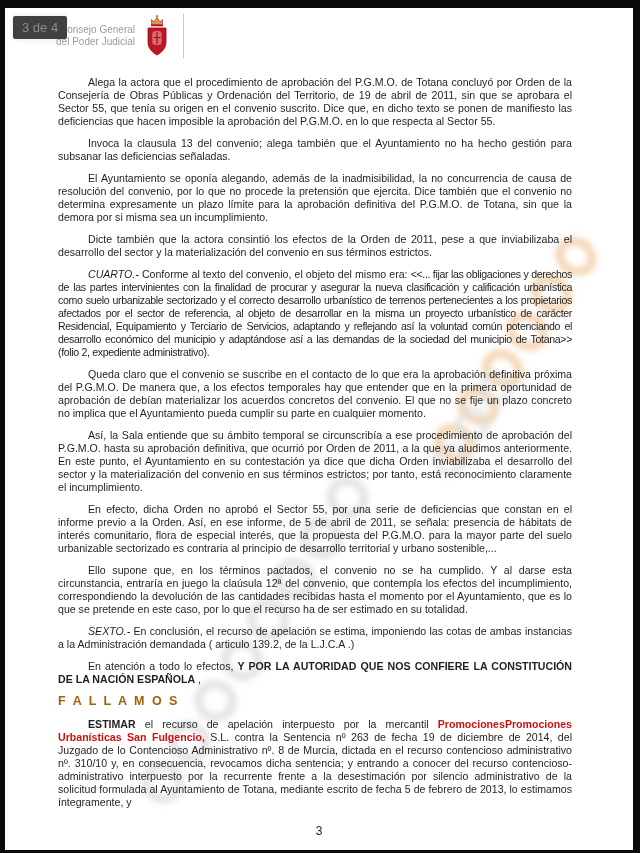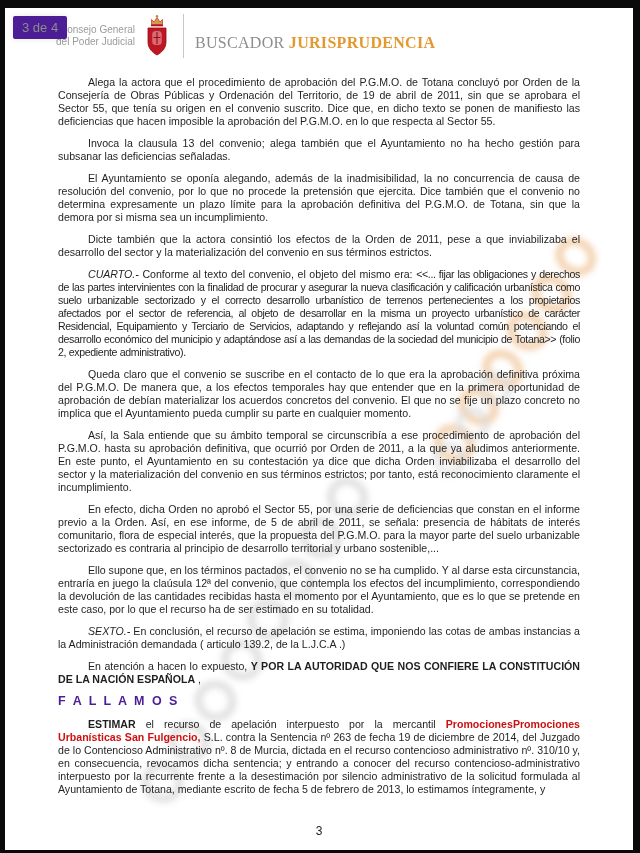--- a/index.html
+++ b/index.html
@@ -9,21 +9,21 @@
     font-family:"Liberation Sans","DejaVu Sans",sans-serif;
   }
   .page{
     position:absolute;left:5px;top:8px;width:628px;height:842px;
     background:#ffffff;overflow:hidden;
   }
   
   .header{position:absolute;left:0;top:0;width:100%;height:62px;}
   .page-indicator{
     position:absolute;left:8px;top:8px;z-index:3;
-    background:#4c1d95;color:#8c8c8c;font-size:13px;
+    background:#404040;color:#8c8c8c;font-size:13px;
     padding:4px 9px;border-radius:2px;box-shadow:0 0 6px rgba(0,0,0,.10);
   }
   .logo-text{
     position:absolute;left:18px;top:16px;width:112px;z-index:1;
     text-align:right;font-size:10px;line-height:11.5px;color:#9b9b9b;
   }
   .crest{position:absolute;left:138px;top:6px;width:28px;height:44px;}
   .header-divider{
     position:absolute;left:178px;top:6px;height:44px;width:0;
     border-left:1px solid #c8c8c8;
@@ -44,24 +44,24 @@
   .wm-gray{left:60px;top:612px;width:380px;height:40px;opacity:.8;}
   .wm-gray i{width:26px;height:26px;border:8px solid #dadada;}
   .wm-gray-small{left:408px;top:398px;width:120px;height:34px;opacity:.7;}
   .wm-gray-small i{width:20px;height:20px;border:7px solid #dedede;}
   
   .doc{
     position:absolute;left:53px;top:68px;width:530px;height:742px;
     overflow:hidden;z-index:2;
     font-size:10.6px;line-height:13px;color:#1f1f1f;text-align:justify;
   }
-  .para{margin:0 8px 9px 0;text-indent:30px;}
+  .para{margin:0 16px 9px 0;text-indent:30px;}
   .para.fallamos{
     text-indent:0;margin:5px 0 10px 0;text-align:left;
-    color:#4c1d95;font-weight:bold;font-size:12.5px;letter-spacing:2px;
+    color:#a16207;font-weight:bold;font-size:12.5px;letter-spacing:2px;
   }
   .bi{font-weight:normal;font-style:italic;}
   .b{font-weight:bold;}
   .rb{font-weight:bold;color:#cc1111;}
   .q{letter-spacing:-0.35px;}
   .page-number{
     position:absolute;bottom:12px;left:0;width:100%;z-index:2;
     text-align:center;font-size:12px;color:#222;
   }
 </style>
@@ -82,24 +82,20 @@
       <circle cx="14" cy="2.2" r="1.2" fill="#c9882f"></circle>
       <path d="M8.5 10.5 L8.5 5.5 L11 8 L14 3.5 L17 8 L19.5 5.5 L19.5 10.5 Z" fill="#d89a46" stroke="#b5121b" stroke-width="0.6"></path>
       <rect x="8" y="10.5" width="12" height="1.8" fill="#b5121b"></rect>
       <path d="M5 14 H23 V28 C23 34.5 18.5 38.6 14 41 C9.5 38.6 5 34.5 5 28 Z" fill="#be1622" stroke="#8f0e19" stroke-width="0.8"></path>
       <rect x="9.2" y="17" width="9.6" height="14" rx="3.5" fill="#e4858c" opacity="0.75"></rect>
       <path d="M14 18 V30 M10.5 23.5 H17.5" stroke="#8f0e19" stroke-width="1.1"></path>
     </svg>
 
     <div class="header-divider"></div>
 
-    <div class="brand">
-      <span class="b1">BUSCADOR</span>
-      <span class="b2">JURISPRUDENCIA</span>
-    </div>
   </div>
 
   <div class="wm wm-orange">
     <i></i>
       <i></i>
       <i></i>
       <i></i>
       <i></i>
       <i></i>
   </div>
@@ -123,19 +119,19 @@
       <p class="para"><span>Alega la actora que el procedimiento de aprobación del P.G.M.O. de Totana concluyó por Orden de la Consejería de Obras Públicas y Ordenación del Territorio, de 19 de abril de 2011, sin que se aprobara el Sector 55, que tenía su origen en el convenio suscrito. Dice que, en dicho texto se ponen de manifiesto las deficiencias que hacen imposible la aprobación del P.G.M.O. en lo que respecta al Sector 55.</span></p>
       <p class="para"><span>Invoca la clausula 13 del convenio; alega también que el Ayuntamiento no ha hecho gestión para subsanar las deficiencias señaladas.</span></p>
       <p class="para"><span>El Ayuntamiento se oponía alegando, además de la inadmisibilidad, la no concurrencia de causa de resolución del convenio, por lo que no procede la pretensión que ejercita. Dice también que el convenio no determina expresamente un plazo límite para la aprobación definitiva del P.G.M.O. de Totana, sin que la demora por si misma sea un incumplimiento.</span></p>
       <p class="para"><span>Dicte también que la actora consintió los efectos de la Orden de 2011, pese a que inviabilizaba el desarrollo del sector y la materialización del convenio en sus términos estrictos.</span></p>
       <p class="para"><span class="bi">CUARTO.-</span><span>  Conforme al texto del convenio, el objeto del mismo era: </span><span class="q">&lt;&lt;... fijar las obligaciones y derechos de las partes intervinientes con la finalidad de procurar y asegurar la nueva clasificación y calificación urbanística como suelo urbanizable sectorizado y el correcto desarrollo urbanístico de terrenos pertenecientes a los propietarios afectados por el sector de referencia, al objeto de desarrollar en la misma un proyecto urbanístico de carácter Residencial, Equipamiento y Terciario de Servicios, adaptando y reflejando así la voluntad común potenciando el desarrollo económico del municipio y adaptándose así a las demandas de la sociedad del municipio de Totana&gt;&gt; (folio 2, expediente administrativo).</span></p>
       <p class="para"><span>Queda claro que el convenio se suscribe en el contacto de lo que era la aprobación definitiva próxima del P.G.M.O. De manera que, a los efectos temporales hay que entender que en la primera oportunidad de aprobación de debían materializar los acuerdos concretos del convenio. El que no se fije un plazo concreto no implica que el Ayuntamiento pueda cumplir su parte en cualquier momento.</span></p>
       <p class="para"><span>Así, la Sala entiende que su ámbito temporal se circunscribía a ese procedimiento de aprobación del P.G.M.O. hasta su aprobación definitiva, que ocurrió por Orden de 2011, a la que ya aludimos anteriormente. En este punto, el Ayuntamiento en su contestación ya dice que dicha Orden inviabilizaba el desarrollo del sector y la materialización del convenio en sus términos estrictos; por tanto, está reconocimiento claramente el incumplimiento.</span></p>
       <p class="para"><span>En efecto, dicha Orden no aprobó el Sector 55, por una serie de deficiencias que constan en el informe previo a la Orden. Así, en ese informe, de 5 de abril de 2011, se señala: presencia de hábitats de interés comunitario, flora de especial interés, que la propuesta del P.G.M.O. para la mayor parte del suelo urbanizable sectorizado es contraria al principio de desarrollo territorial y urbano sostenible,...</span></p>
       <p class="para"><span>Ello supone que, en los términos pactados, el convenio no se ha cumplido. Y al darse esta circunstancia, entraría en juego la claúsula 12ª del convenio, que contempla los efectos del incumplimiento, correspondiendo la devolución de las cantidades recibidas hasta el momento por el Ayuntamiento, que es lo que se pretende en este caso, por lo que el recurso ha de ser estimado en su totalidad.</span></p>
       <p class="para"><span class="bi">SEXTO.-</span><span>  En conclusión, el recurso de apelación se estima, imponiendo las cotas de ambas instancias a la Administración demandada ( articulo 139.2, de la L.J.C.A .)</span></p>
-      <p class="para"><span>En atención a hacen lo expuesto, </span><span class="b">Y POR LA AUTORIDAD QUE NOS CONFIERE LA CONSTITUCIÓN DE LA NACIÓN ESPAÑOLA</span><span> ,</span></p>
+      <p class="para"><span>En atención a todo lo efectos, </span><span class="b">Y POR LA AUTORIDAD QUE NOS CONFIERE LA CONSTITUCIÓN DE LA NACIÓN ESPAÑOLA</span><span> ,</span></p>
       <p class="para fallamos"><span>F A L L A M O S</span></p>
       <p class="para"><span class="b">ESTIMAR</span><span> el recurso de apelación interpuesto por la mercantil </span><span class="rb">PromocionesPromociones Urbanísticas San Fulgencio,</span><span> S.L. contra la Sentencia nº 263 de fecha 19 de diciembre de 2014, del Juzgado de lo Contencioso Administrativo nº. 8 de Murcia, dictada en el recurso contencioso administrativo nº. 310/10 y, en consecuencia, revocamos dicha sentencia; y entrando a conocer del recurso contencioso-administrativo interpuesto por la recurrente frente a la desestimación por silencio administrativo de la solicitud formulada al Ayuntamiento de Totana, mediante escrito de fecha 5 de febrero de 2013, lo estimamos íntegramente, y</span></p>
     </div>
 
   <div class="page-number">3</div>
 </div>
 
 </body></html>

